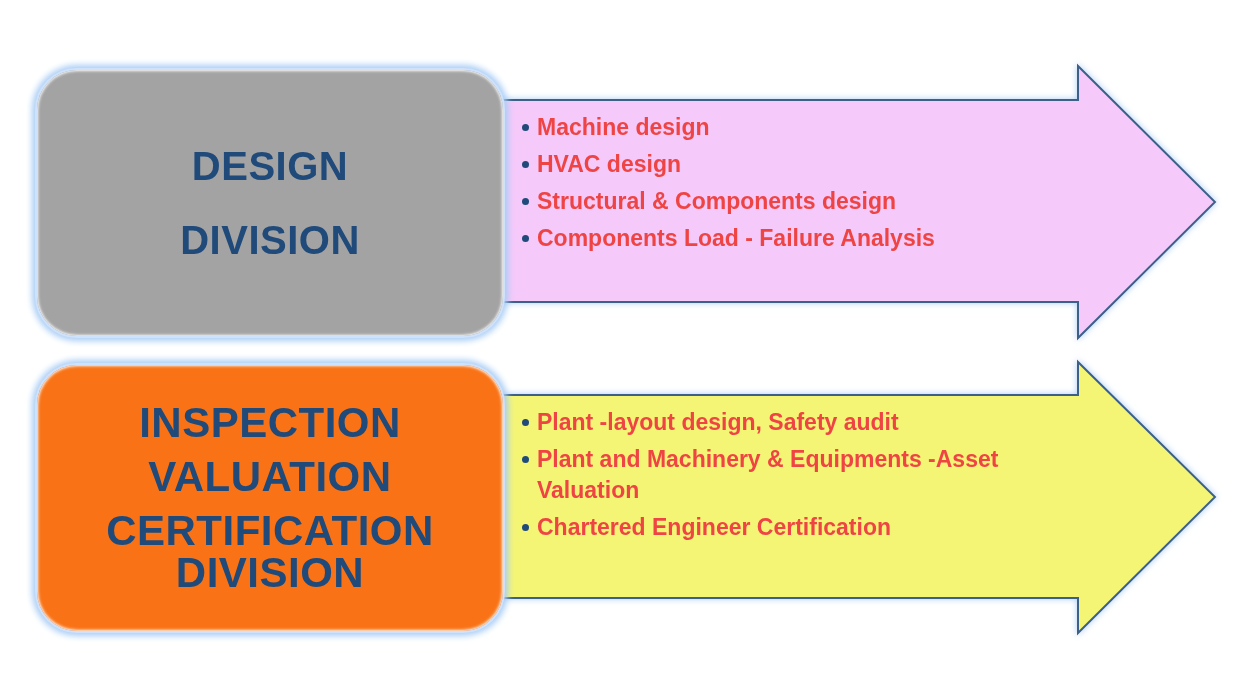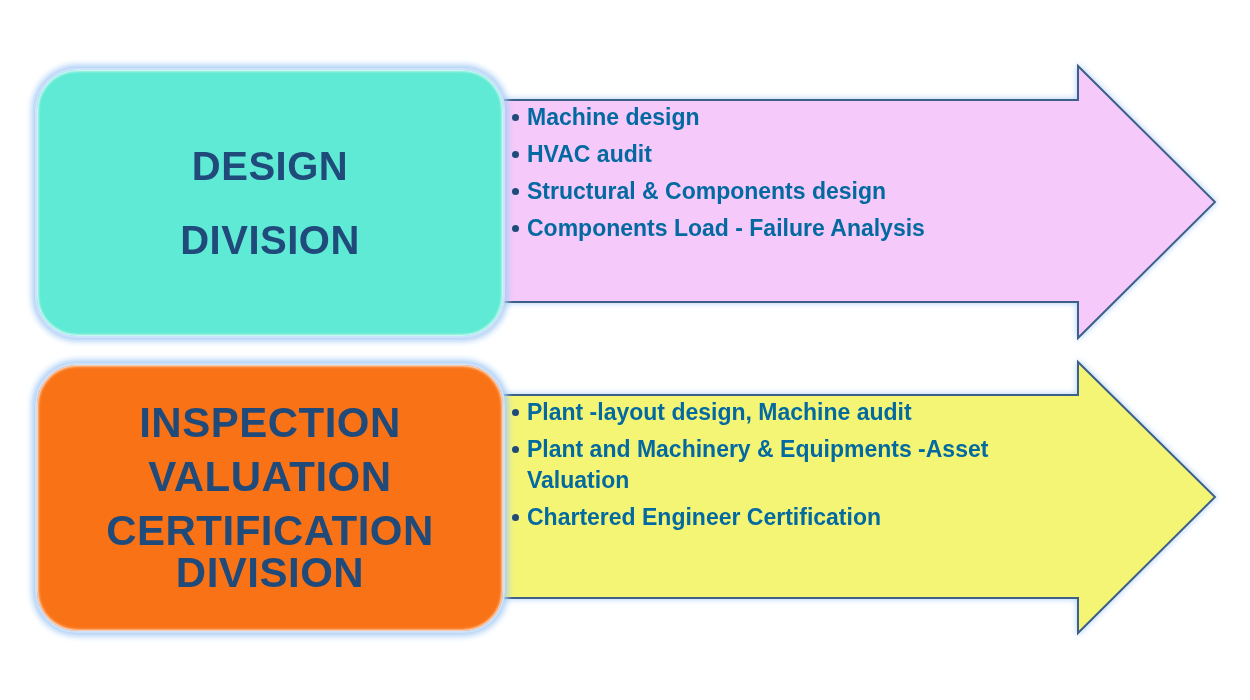--- a/index.html
+++ b/index.html
@@ -15,22 +15,22 @@
       border: 2px solid #cfe2fb;
       box-shadow: 0 0 6px 3px #a9cdf5, inset 0 0 3px 1px #ffffff;
       display: flex; flex-direction: column; align-items: center; justify-content: center;
       text-align: center;
     }
     .box-title {
       color: #1f4a7a; font-weight: bold; letter-spacing: 0.5px;
       line-height: 1;
     }
     .list {
-      position: absolute; margin: 0; padding: 0; list-style: none;
-      color: #0369a1; font-weight: bold; font-size: 23px;
+      position: absolute; margin: 0; padding: 10px; list-style: none;
+      color: #ef4444; font-weight: bold; font-size: 23px;
     }
     .list li { position: relative; padding-left: 17px; line-height: 31px; margin-bottom: 6px; }
     .list li::before {
       content: ""; position: absolute; left: 2px; top: 12px;
       width: 7px; height: 7px; border-radius: 50%; background: #1f4a7a;
     }
     .list .wrap { display: block; line-height: 31px; }
   </style>
 </head>
 <body>
@@ -44,39 +44,39 @@
       <feMerge>
           <feMergeNode in="g"></feMergeNode>
           <feMergeNode in="SourceGraphic"></feMergeNode>
         </feMerge>
     </filter>
   </defs>
   <polygon points="490,100 1078,100 1078,66 1215,202 1078,338 1078,302 490,302" fill="#f5c9f9" stroke="#3c6089" stroke-width="2" filter="url(#glow)"></polygon>
   <polygon points="490,395 1078,395 1078,362 1215,497 1078,633 1078,598 490,598" fill="#f5f575" stroke="#3c6089" stroke-width="2" filter="url(#glow)"></polygon>
 </svg>
 
-<div class="box" style="left:35px; top:68px; width:470px; height:270px; background:#5eead4;">
+<div class="box" style="left:35px; top:68px; width:470px; height:270px; background:#a3a3a3;">
   <div class="box-title" style="font-size:40px; margin-bottom:34px;">DESIGN</div>
   <div class="box-title" style="font-size:40px;">DIVISION</div>
 </div>
 
 <ul class="list" style="left:510px; top:102px;">
   <li>Machine design</li>
-  <li>HVAC audit</li>
+  <li>HVAC design</li>
   <li>Structural &amp; Components design</li>
   <li>Components Load - Failure Analysis</li>
 </ul>
 
 <div class="box" style="left:35px; top:363px; width:470px; height:270px; background:#f97316;">
   <div class="box-title" style="font-size:42px; margin-bottom:12px;">INSPECTION</div>
   <div class="box-title" style="font-size:42px; margin-bottom:12px;">VALUATION</div>
   <div class="box-title" style="font-size:42px; ">CERTIFICATION</div>
   <div class="box-title" style="font-size:42px;">DIVISION</div>
 </div>
 
 <ul class="list" style="left:510px; top:397px;">
-  <li>Plant -layout design,  Machine audit</li>
+  <li>Plant -layout design,  Safety audit</li>
   <li>
     <span class="wrap">Plant and Machinery &amp; Equipments -Asset</span>
     <span class="wrap">Valuation</span>
   </li>
   <li>Chartered Engineer Certification</li>
 </ul>
 
 </body></html>

